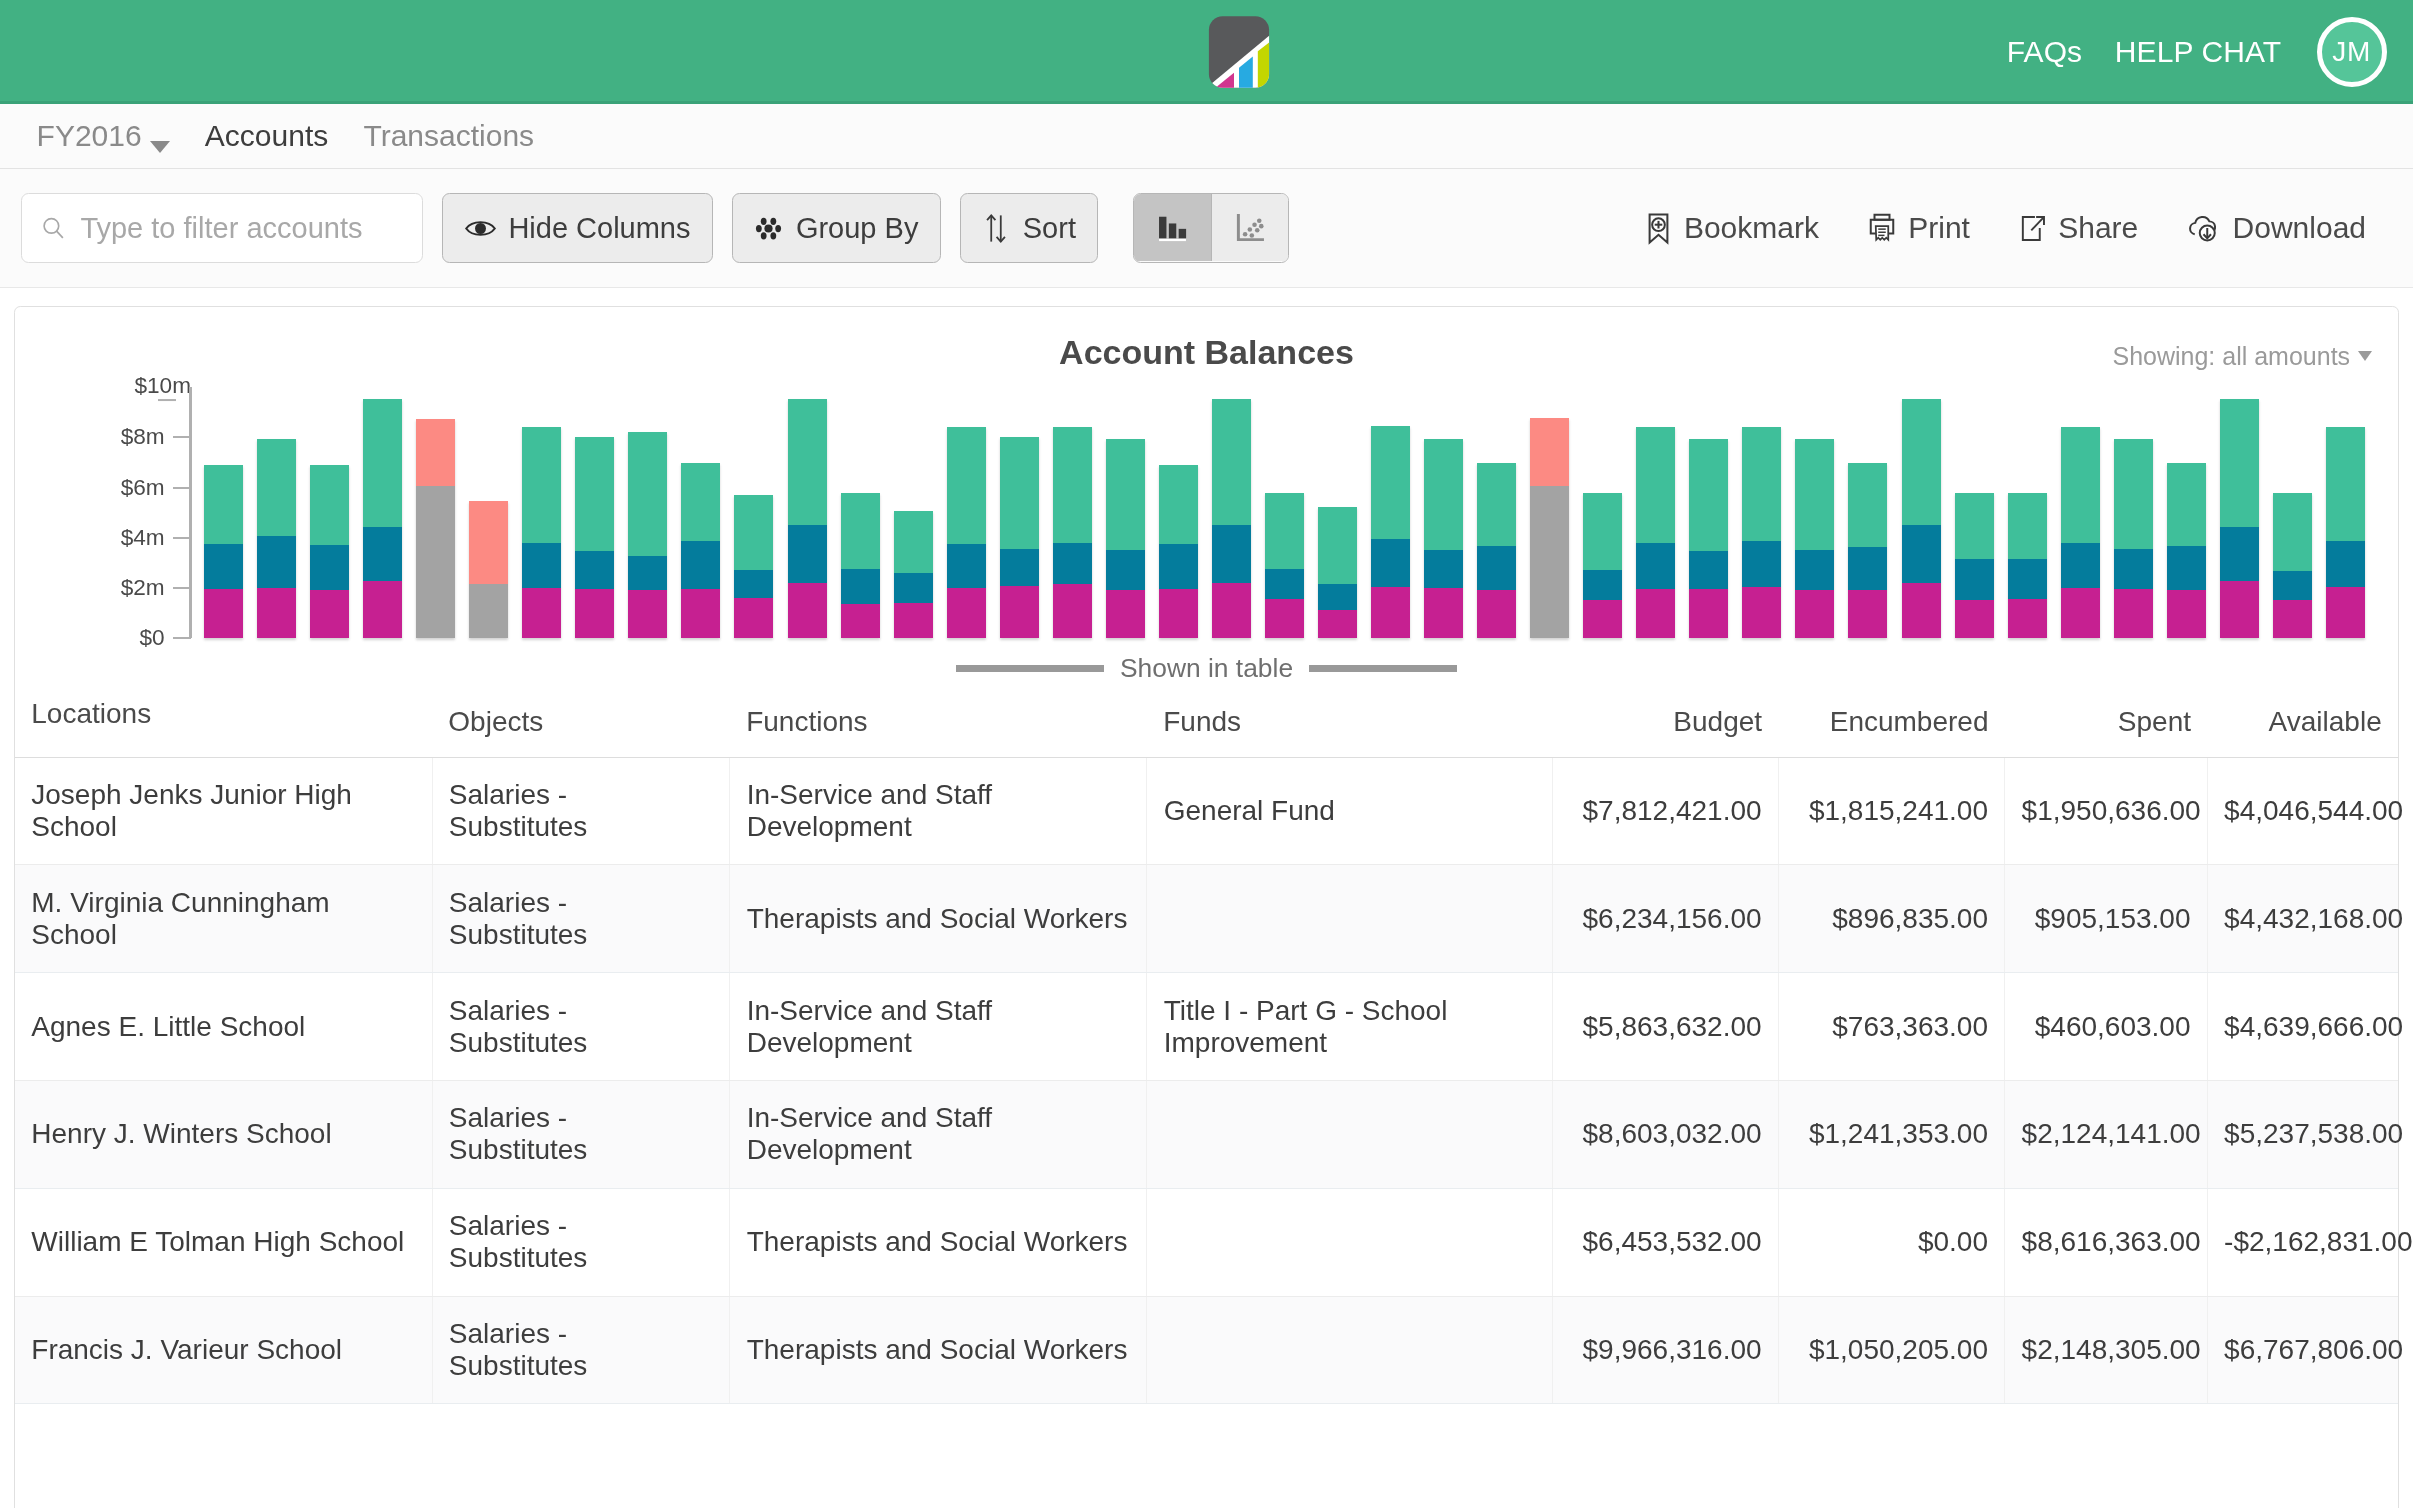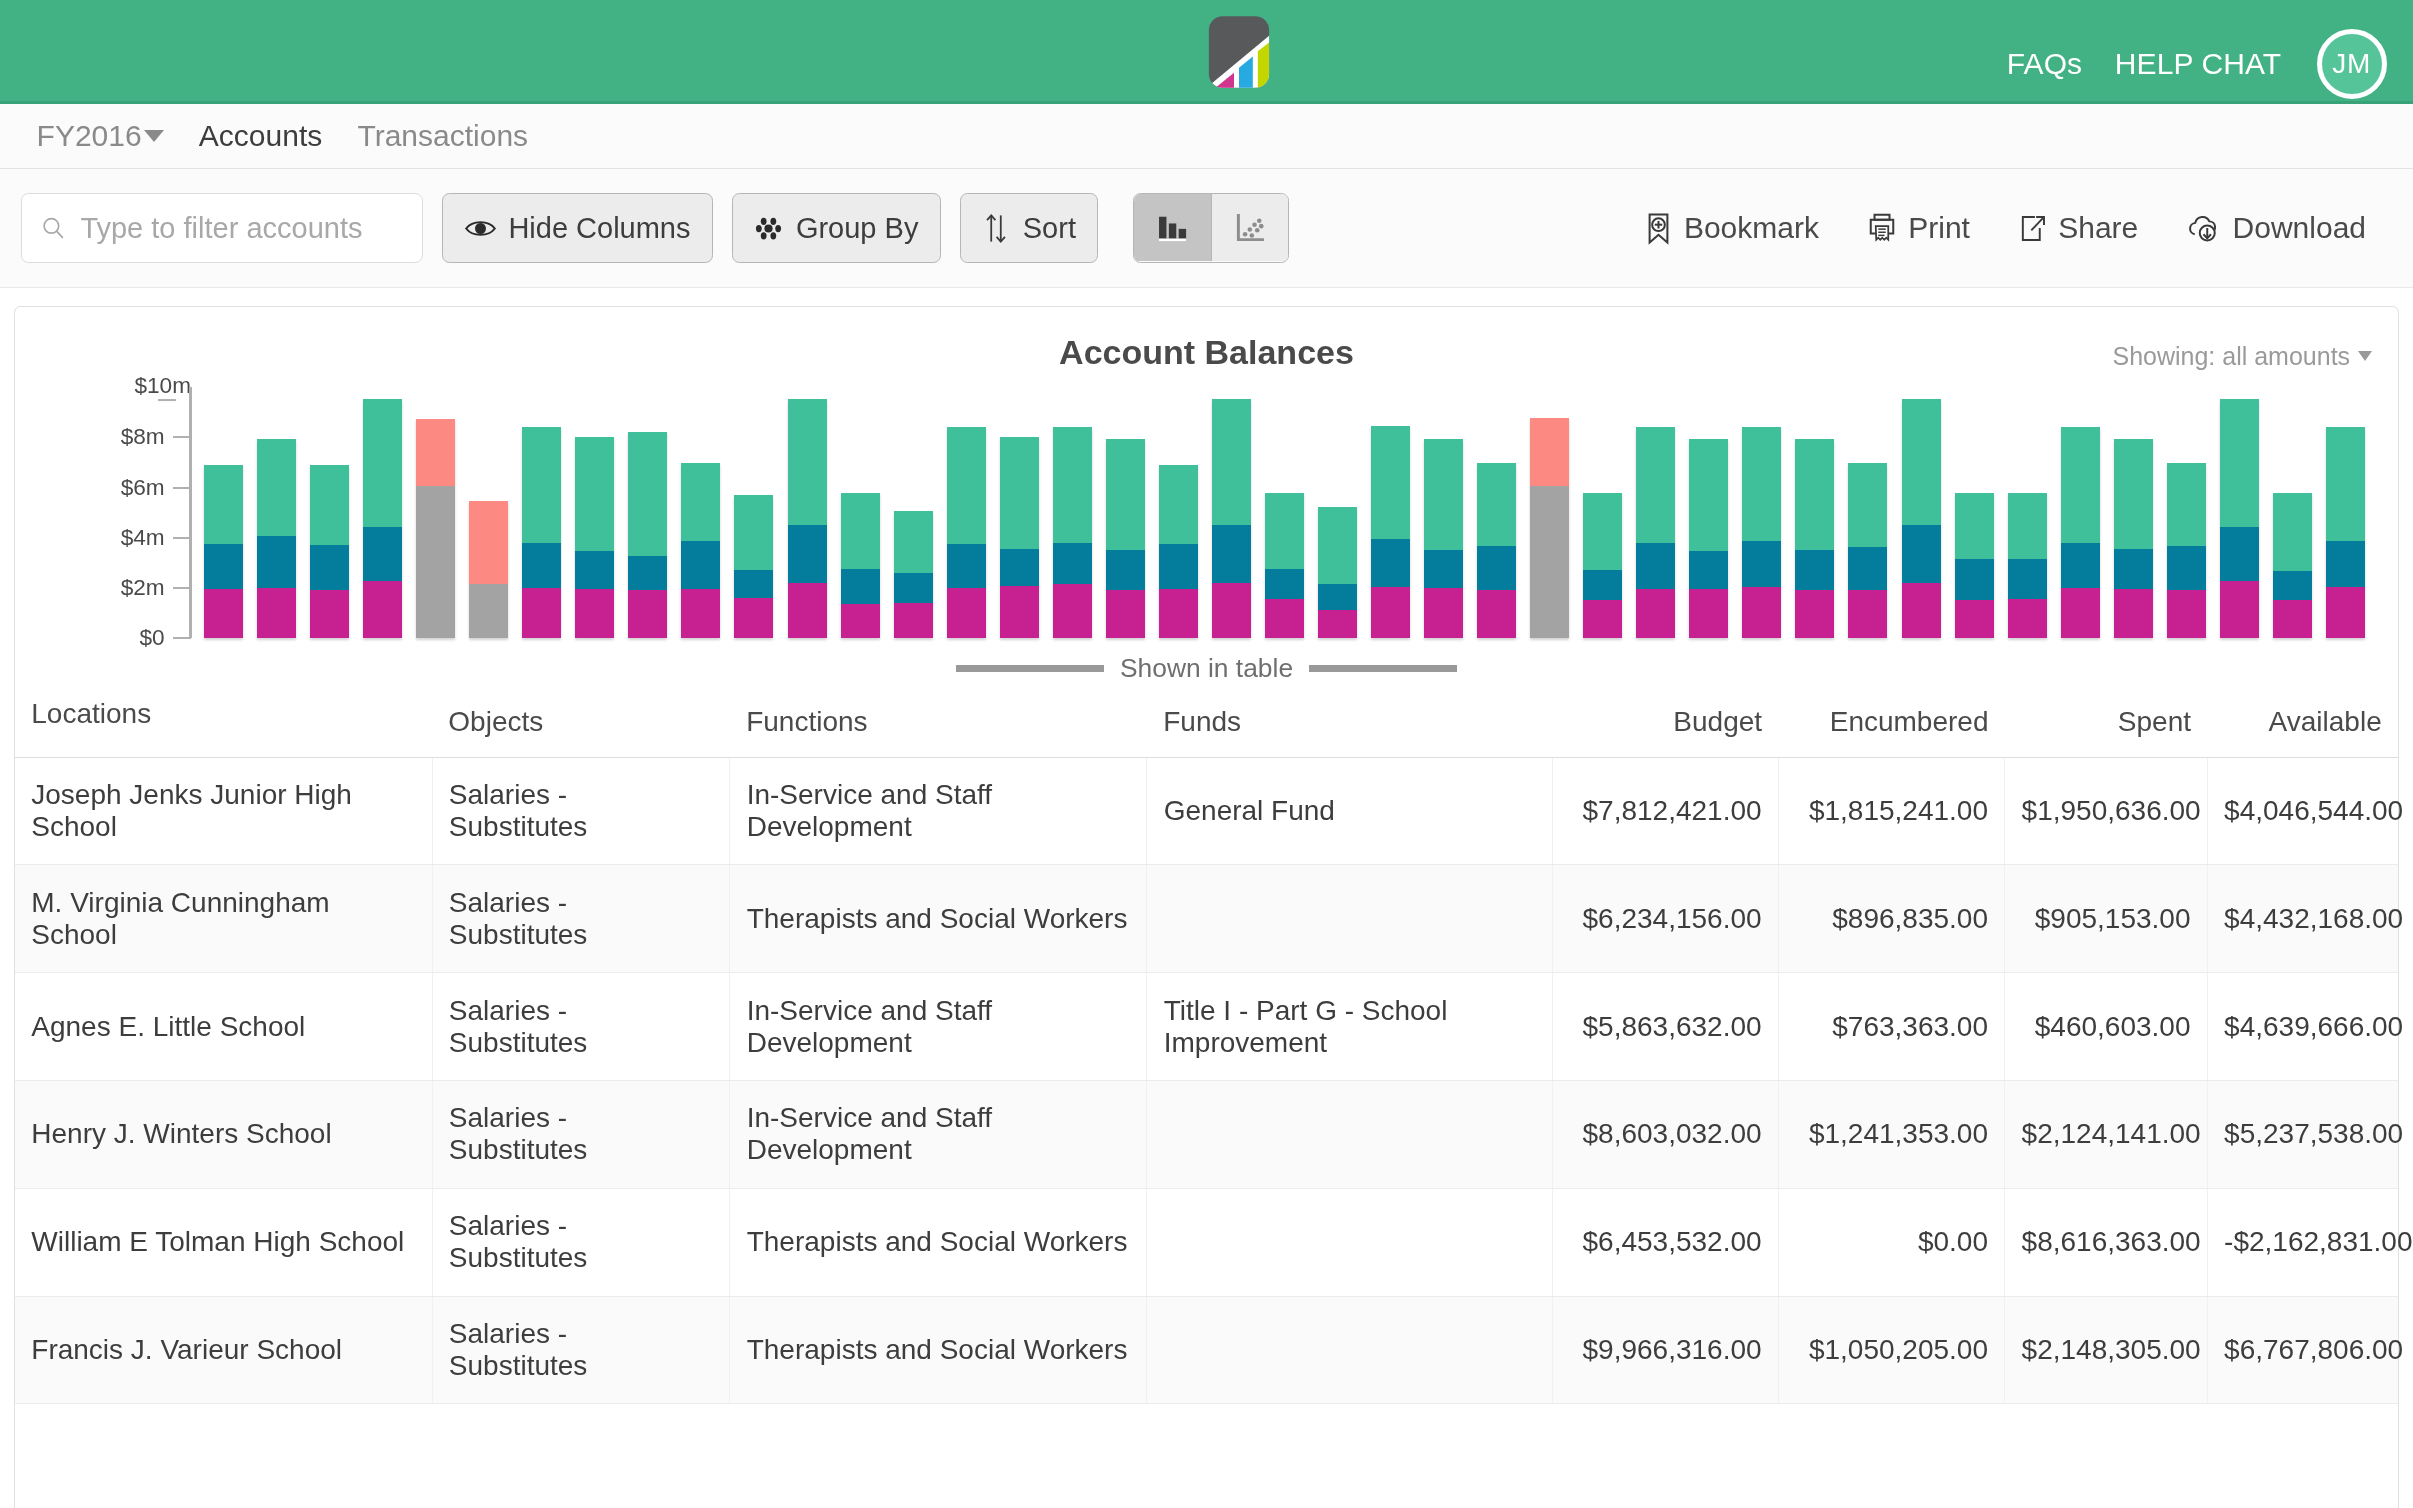--- a/index.html
+++ b/index.html
@@ -31,21 +31,21 @@
   .nav-link.active { background: #fbfbfb; color: #3d3d3d; font-weight: 400; }
 
   .logo {
     position: absolute;
     left: 1205px; top: 15px;
     width: 68px; height: 74px;
   }
 
   .nav-right {
     position: absolute; right: 26.4px; top: 0; height: 104px;
-    display: flex; align-items: center; gap: 0px; margin-top: 12px;
+    display: flex; align-items: center; gap: 0px;
   }
   .nav-right .nav-link { font-size: 30px; padding: 6.3px 16.3px; }
   .avatar {
     width: 70px; height: 70px; border-radius: 50%;
     border: 5px solid #ffffff;
     background: #55c599;
     color: #ffffff; font-size: 28px;
     display: flex; align-items: center; justify-content: center;
     margin-left: 19px;
     letter-spacing: 0.6px;
@@ -57,21 +57,21 @@
     background: #fbfbfb;
     border-bottom: 1.9px solid #e3e3e3;
     display: flex; align-items: center;
     padding-left: 19px;
     gap: 0px;
   }
   .subnav-item {
     font-size: 30px;
     color: #8a8a8a;
     padding: 0 17.6px;
-    display: flex; align-items: center; gap: 2px;
+    display: flex; align-items: flex-end; gap: 8px;
     white-space: nowrap;
   }
   .subnav-item.active { color: #3d3d3d; }
   .caret-down {
     width: 0; height: 0;
     border-left: 10px solid transparent;
     border-right: 10px solid transparent;
     border-top: 12.6px solid #8a8a8a;
     display: inline-block;
   }

